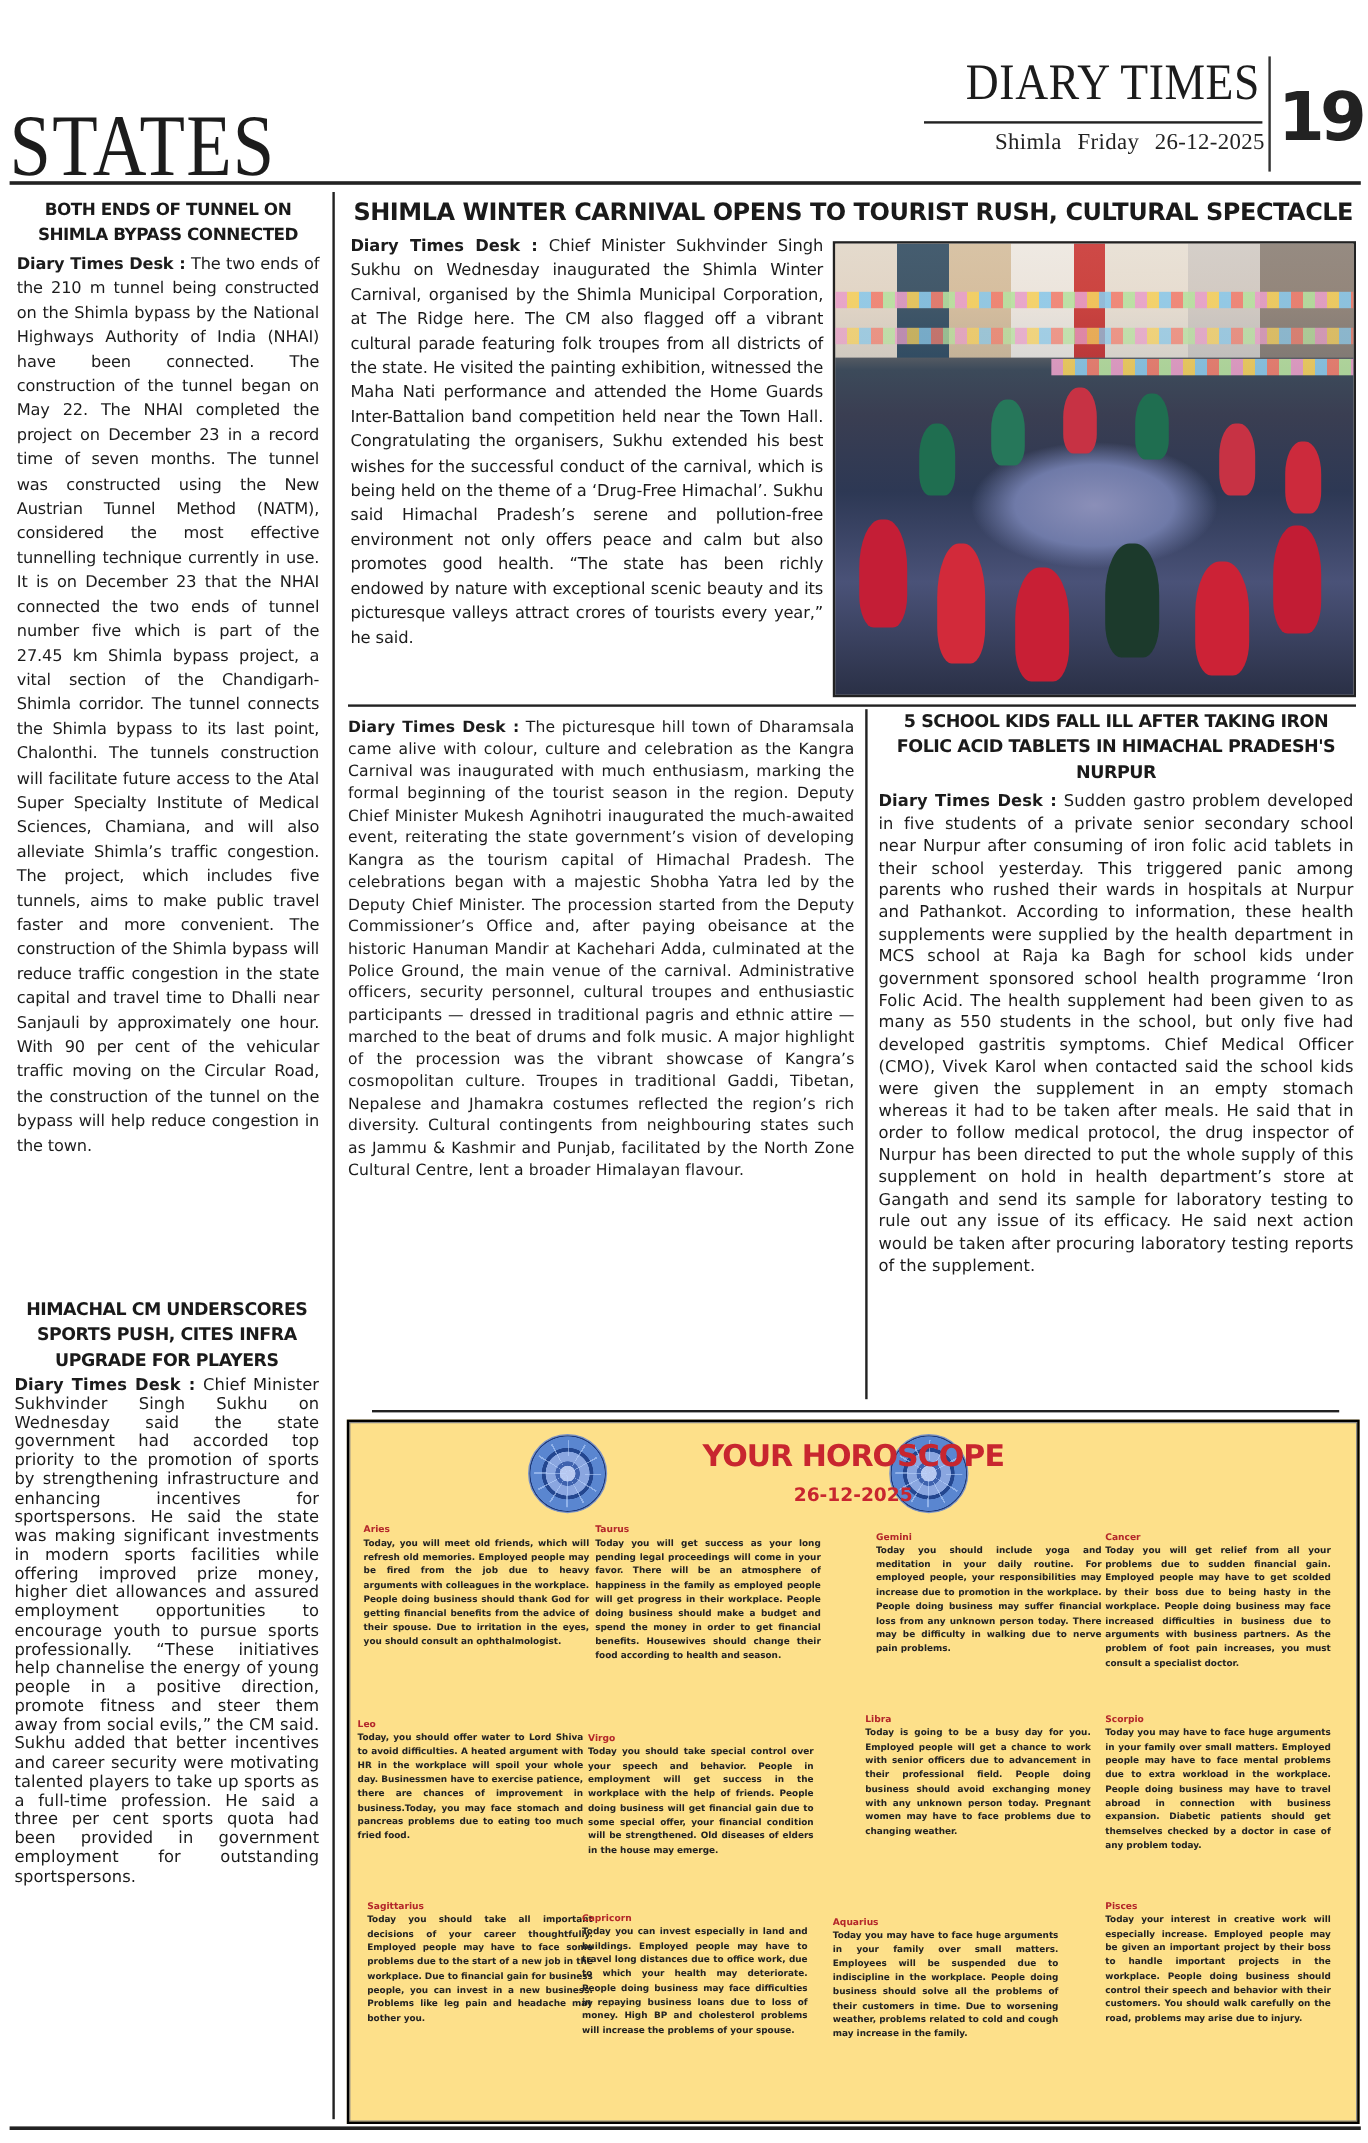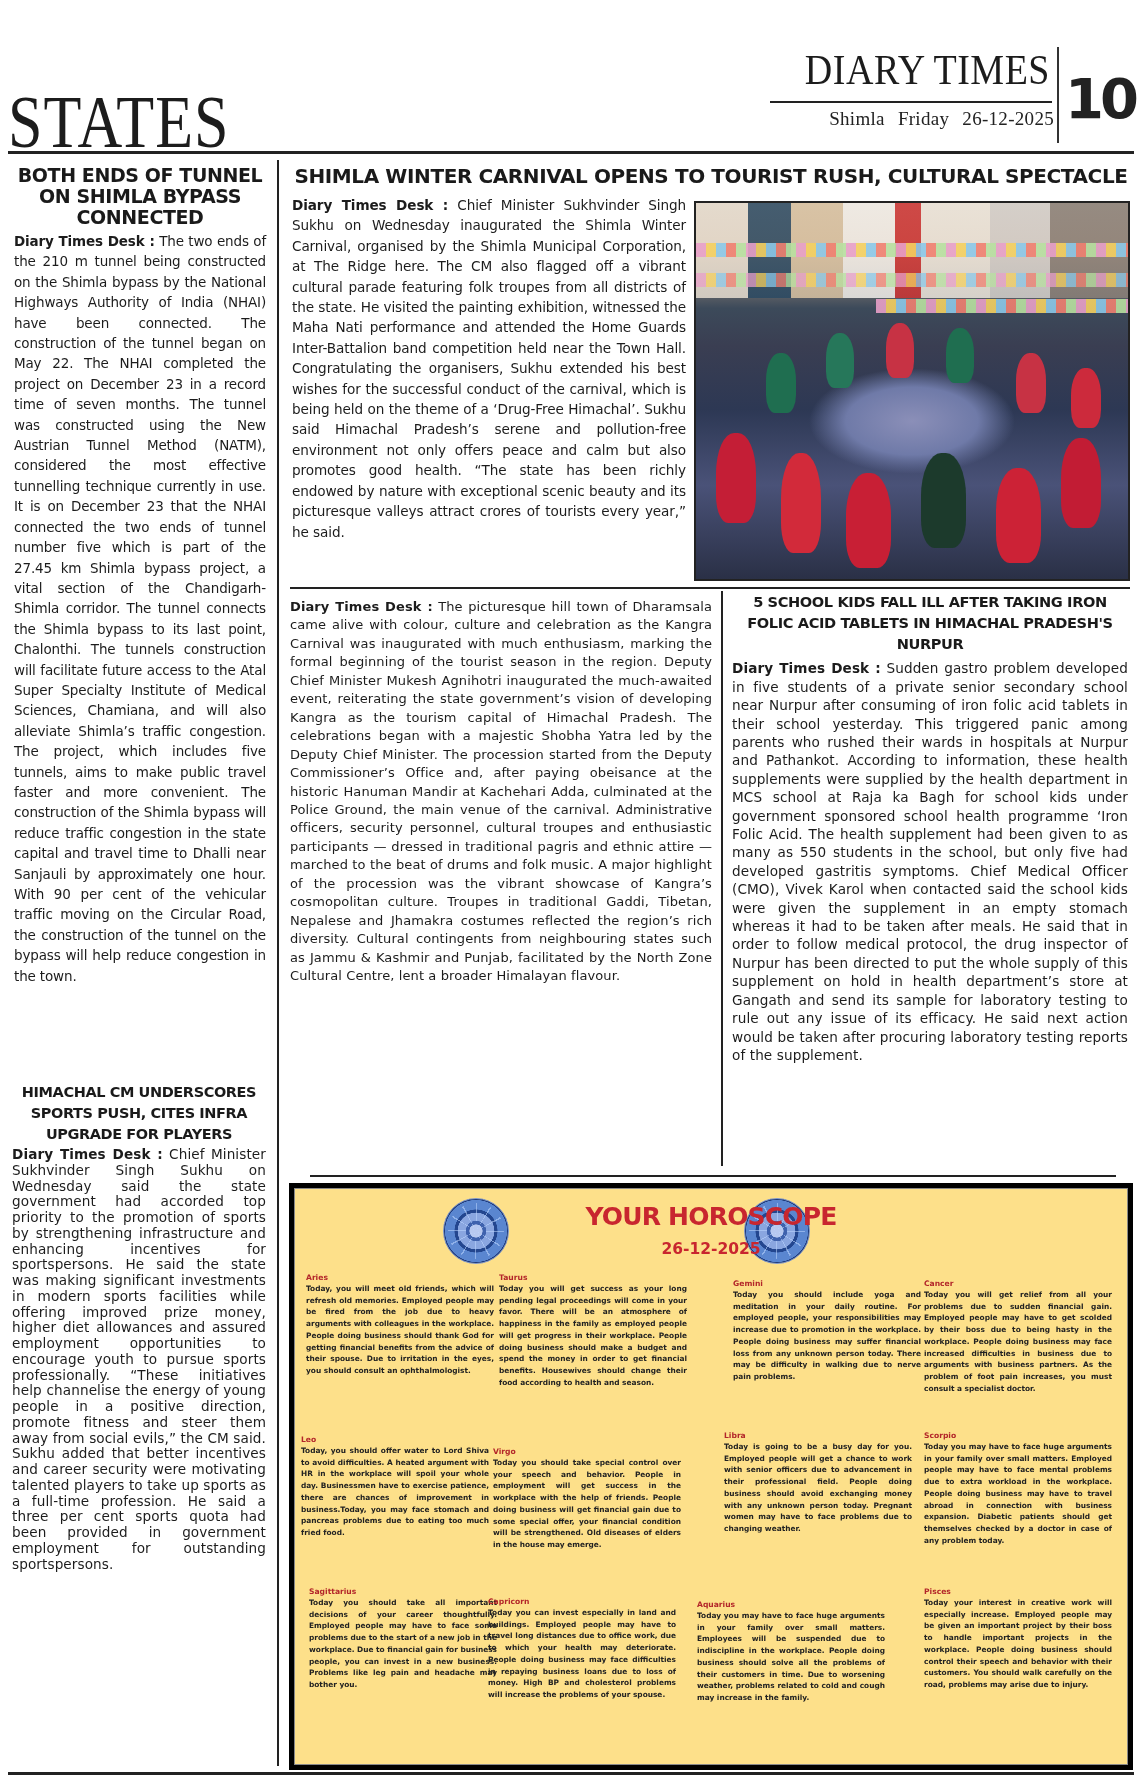--- a/index.html
+++ b/index.html
@@ -43,21 +43,21 @@
     font-family: "DejaVu Sans", sans-serif; font-weight: bold; text-align: center;
     color: #1a1a1a; letter-spacing: -0.4px;
   }
   .body-text {
     font-family: "DejaVu Sans", sans-serif; text-align: justify; color: #1c1c1c;
     text-align-last: left; hyphens: none;
   }
   .byline { font-weight: bold; }
 
   #art-tunnel { left: 14px; top: 165px; width: 252px; }
-  #art-tunnel .headline { font-size: 19px; line-height: 21px; }
+  #art-tunnel .headline { font-size: 14px; line-height: 21px; }
   #art-tunnel .body-text { font-size: 13.5px; line-height: 20.4px; margin-top: 3px; letter-spacing: -0.15px; }
 
   #art-sports { left: 12px; top: 1082px; width: 254px; }
   #art-sports .headline { font-size: 14.5px; line-height: 21px; }
   #art-sports .body-text { font-size: 13.6px; line-height: 15.75px; margin-top: 2px; letter-spacing: 0.1px; }
 
   #art-shimla-head { left: 290px; top: 164px; width: 842px; font-size: 20px; line-height: 24px; }
   #art-shimla { left: 292px; top: 195px; width: 394px; }
   #art-shimla .body-text { font-size: 13.6px; line-height: 20.4px; letter-spacing: -0.1px; }
 
@@ -82,21 +82,21 @@
   #art-kangra .headline { font-size: 14.6px; line-height: 20px; }
   #art-kangra .body-text { font-size: 13px; line-height: 18.45px; margin-top: 6px; letter-spacing: 0.1px; }
 
   #art-school { left: 732px; top: 592px; width: 396px; }
   #art-school .headline { font-size: 14.6px; line-height: 20.8px; }
   #art-school .body-text { font-size: 13.6px; line-height: 18.4px; margin-top: 5px; letter-spacing: 0.1px; }
 
   
   .horoscope {
     position: absolute; left: 289px; top: 1183px; width: 844px; height: 587px;
-    background: #fde08a; border: 5px solid #000000;
+    background: #fde08a; border: 2px solid #000000;
     box-shadow: 0 0 0 1px #888 inset;
   }
   .horo-title {
     position: absolute; left: 0; right: 0; top: 14px; text-align: center;
     font-family: "DejaVu Sans", sans-serif; font-weight: bold; font-size: 25px; color: #c8262f;
     letter-spacing: -0.8px;
   }
   .horo-date {
     position: absolute; left: 0; right: 0; top: 52px; text-align: center;
     font-family: "DejaVu Sans", sans-serif; font-weight: bold; font-size: 15.5px; color: #c8262f;
@@ -144,21 +144,21 @@
 
 <div class="section-title">STATES</div>
 <div class="brand">DIARY TIMES</div>
 <div class="brand-rule"></div>
 <div class="dateline">
   <span>Shimla</span>
   <span>Friday</span>
   <span>26-12-2025</span>
 </div>
 <div class="brand-vrule"></div>
-<div class="page-num">10</div>
+<div class="page-num">19</div>
 <div class="mast-rule"></div>
 
 <div class="col-rule-v" style="left:277px; top:160px; height:1606px;"></div>
 <div class="h-rule" style="left:290px; top:587px; width:840px;"></div>
 <div class="col-rule-v" style="left:721px; top:591px; height:575px;"></div>
 <div class="h-rule" style="left:310px; top:1175px; width:806px;"></div>
 
 <article class="article" id="art-tunnel">
   <h2 class="headline">BOTH ENDS OF TUNNEL ON SHIMLA BYPASS CONNECTED</h2>
   <p class="body-text"><span class="byline">Diary Times Desk :</span> <span>The two ends of the 210 m tunnel being constructed on the Shimla bypass by the National Highways Authority of India (NHAI) have been connected. The construction of the tunnel began on May 22. The NHAI completed the project on December 23 in a record time of seven months. The tunnel was constructed using the New Austrian Tunnel Method (NATM), considered the most effective tunnelling technique currently in use. It is on December 23 that the NHAI connected the two ends of tunnel number five which is part of the 27.45 km Shimla bypass project, a vital section of the Chandigarh-Shimla corridor. The tunnel connects the Shimla bypass to its last point, Chalonthi. The tunnels construction will facilitate future access to the Atal Super Specialty Institute of Medical Sciences, Chamiana, and will also alleviate Shimla’s traffic congestion. The project, which includes five tunnels, aims to make public travel faster and more convenient. The construction of the Shimla bypass will reduce traffic congestion in the state capital and travel time to Dhalli near Sanjauli by approximately one hour. With 90 per cent of the vehicular traffic moving on the Circular Road, the construction of the tunnel on the bypass will help reduce congestion in the town.</span></p>

